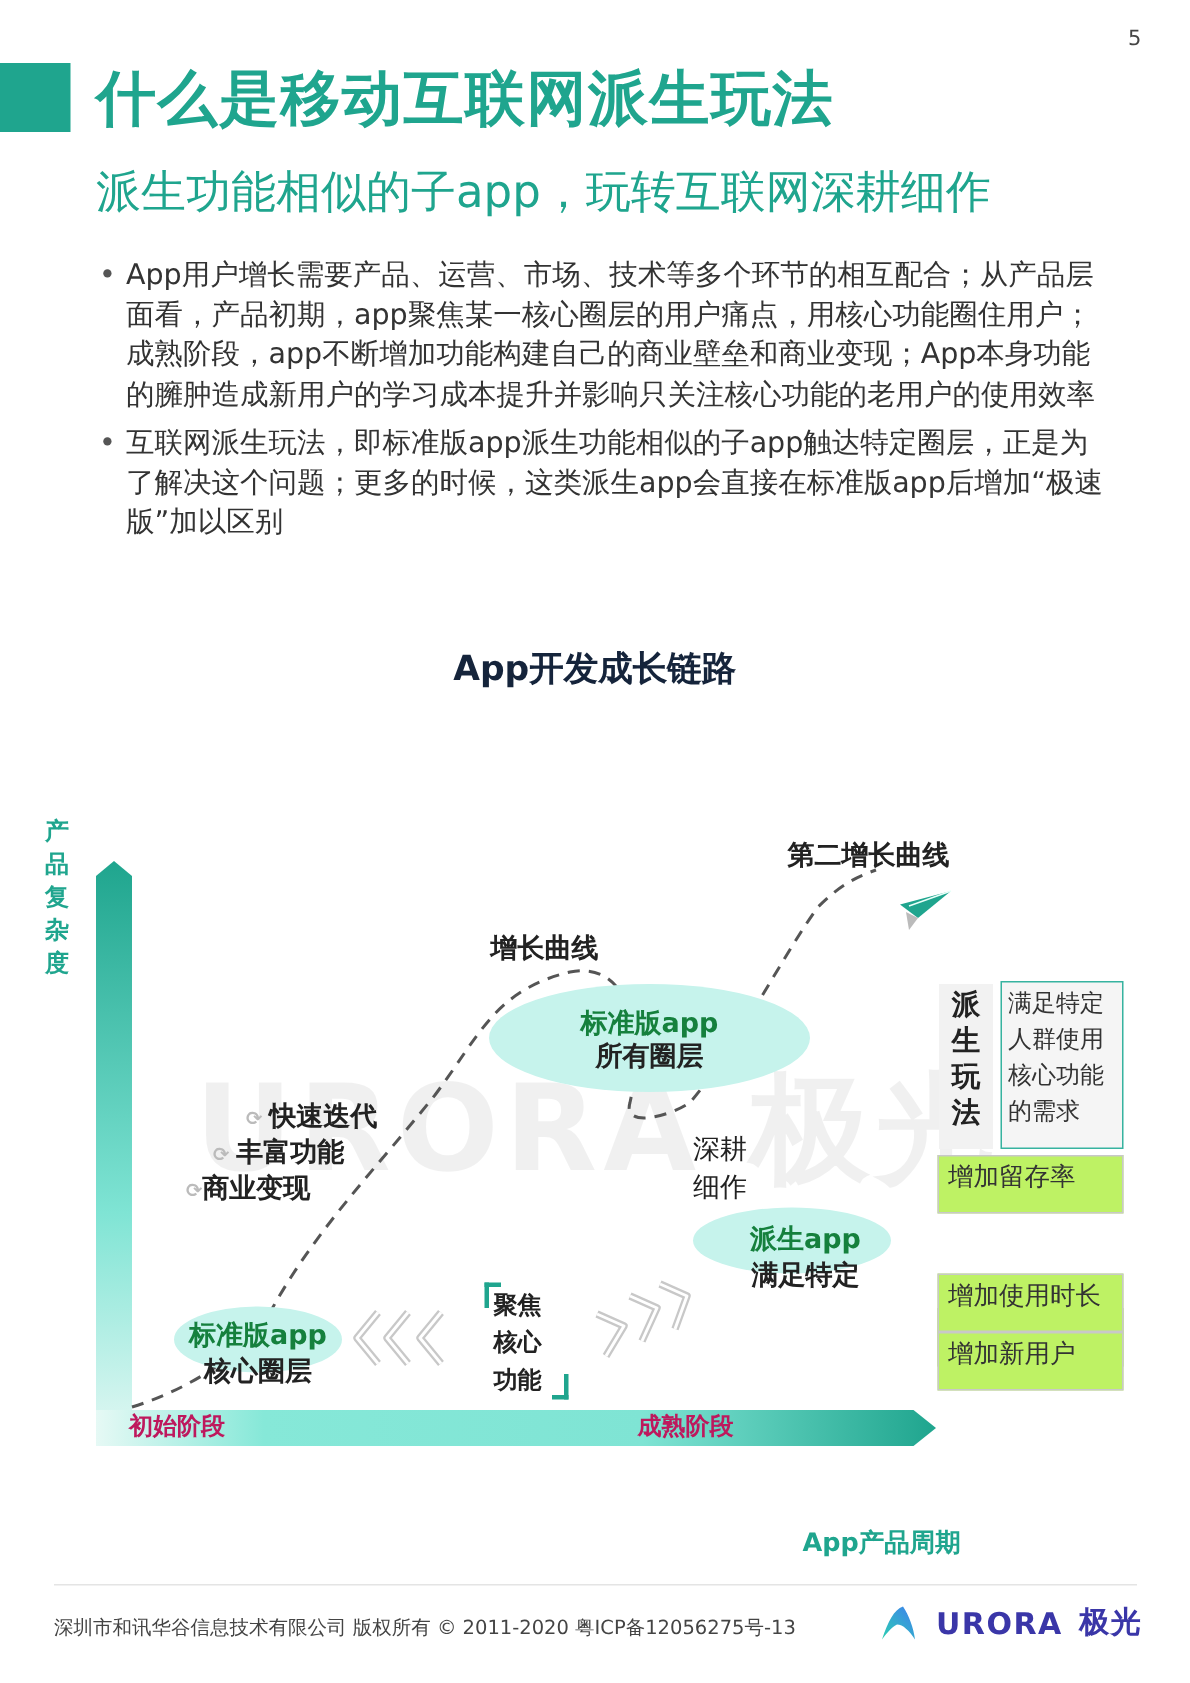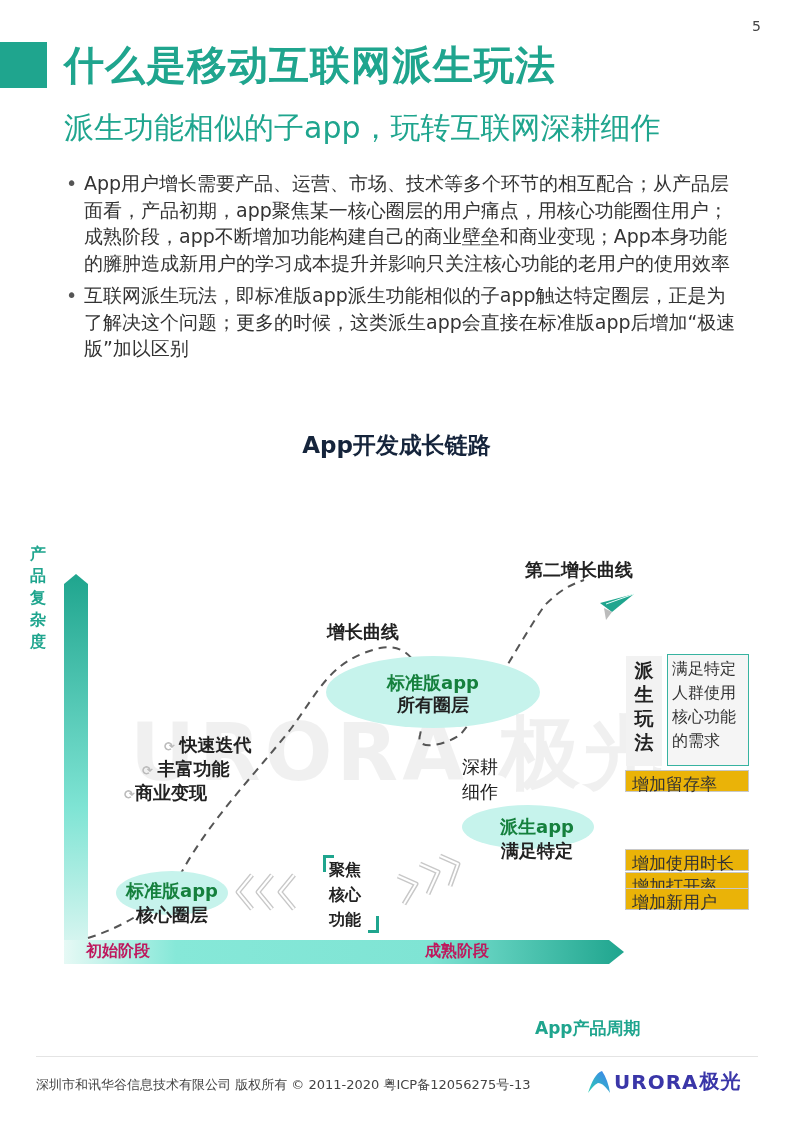--- a/index.html
+++ b/index.html
@@ -31,28 +31,28 @@
   .teal-text { color: #15803d; font-weight: bold; }
   .dark-text { color: #222; font-weight: bold; }
   .lbl { font-size: 18px; line-height: 22px; text-align: center; white-space: nowrap; }
 
   .curve-label { font-size: 18px; font-weight: bold; color: #222; white-space: nowrap; }
 
   .watermark { left: 130px; top: 700px; font-size: 80px; font-weight: bold; color: rgba(0,0,0,0.06); white-space: nowrap; letter-spacing: 4px; }
 
   .side-head { left: 626px; top: 656px; width: 36px; height: 110px; background: #f2f2f2; font-size: 19px; font-weight: bold; color: #222; line-height: 24px; text-align: center; padding-top: 2px; box-sizing: border-box; }
   .side-desc { left: 667px; top: 654px; width: 82px; height: 112px; border: 1.5px solid #37b3a0; background: #f5f5f5; font-size: 16px; color: #333; line-height: 24px; padding: 2px 4px; box-sizing: border-box; }
-  .side-item { left: 625px; width: 124px; height: 22px; border: 1px solid #c8c8c8; background: #eab308; font-size: 17px; color: #333; line-height: 28px; padding-left: 6px; box-sizing: border-box; white-space: nowrap; font-family: Liberation Serif, serif; }
+  .side-item { left: 625px; width: 124px; height: 39px; border: 1px solid #c8c8c8; background: #bef264; font-size: 17px; color: #333; line-height: 28px; padding-left: 6px; box-sizing: border-box; white-space: nowrap; }
 
   .bracket-tl { left: 323px; top: 855px; width: 8px; height: 14px; border-left: 3px solid #1fa58e; border-top: 3px solid #1fa58e; }
   .bracket-br { left: 368px; top: 916px; width: 8px; height: 14px; border-right: 3px solid #1fa58e; border-bottom: 3px solid #1fa58e; }
 
   .footer-line { left: 36px; top: 1056px; width: 722px; height: 1px; background: #e4e4e4; }
   .footer-text { left: 36px; top: 1076px; font-size: 13px; color: #444; white-space: nowrap; }
-  .logo { left: 586px; top: 1068px; display: flex; align-items: center; }
+  .logo { left: 586px; top: 1068px; display: flex; align-items: center; gap: 10px; }
   .logo-word { font-size: 20px; font-weight: bold; color: #3a36a8; letter-spacing: 1px; margin-left: 2px; }
 </style>
 </head>
 <body>
 
 <div class="abs page-num">5</div>
 <div class="abs title-block"></div>
 <div class="abs title">什么是移动互联网派生玩法</div>
 <div class="abs subtitle">派生功能相似的子app，玩转互联网深耕细作</div>
 

